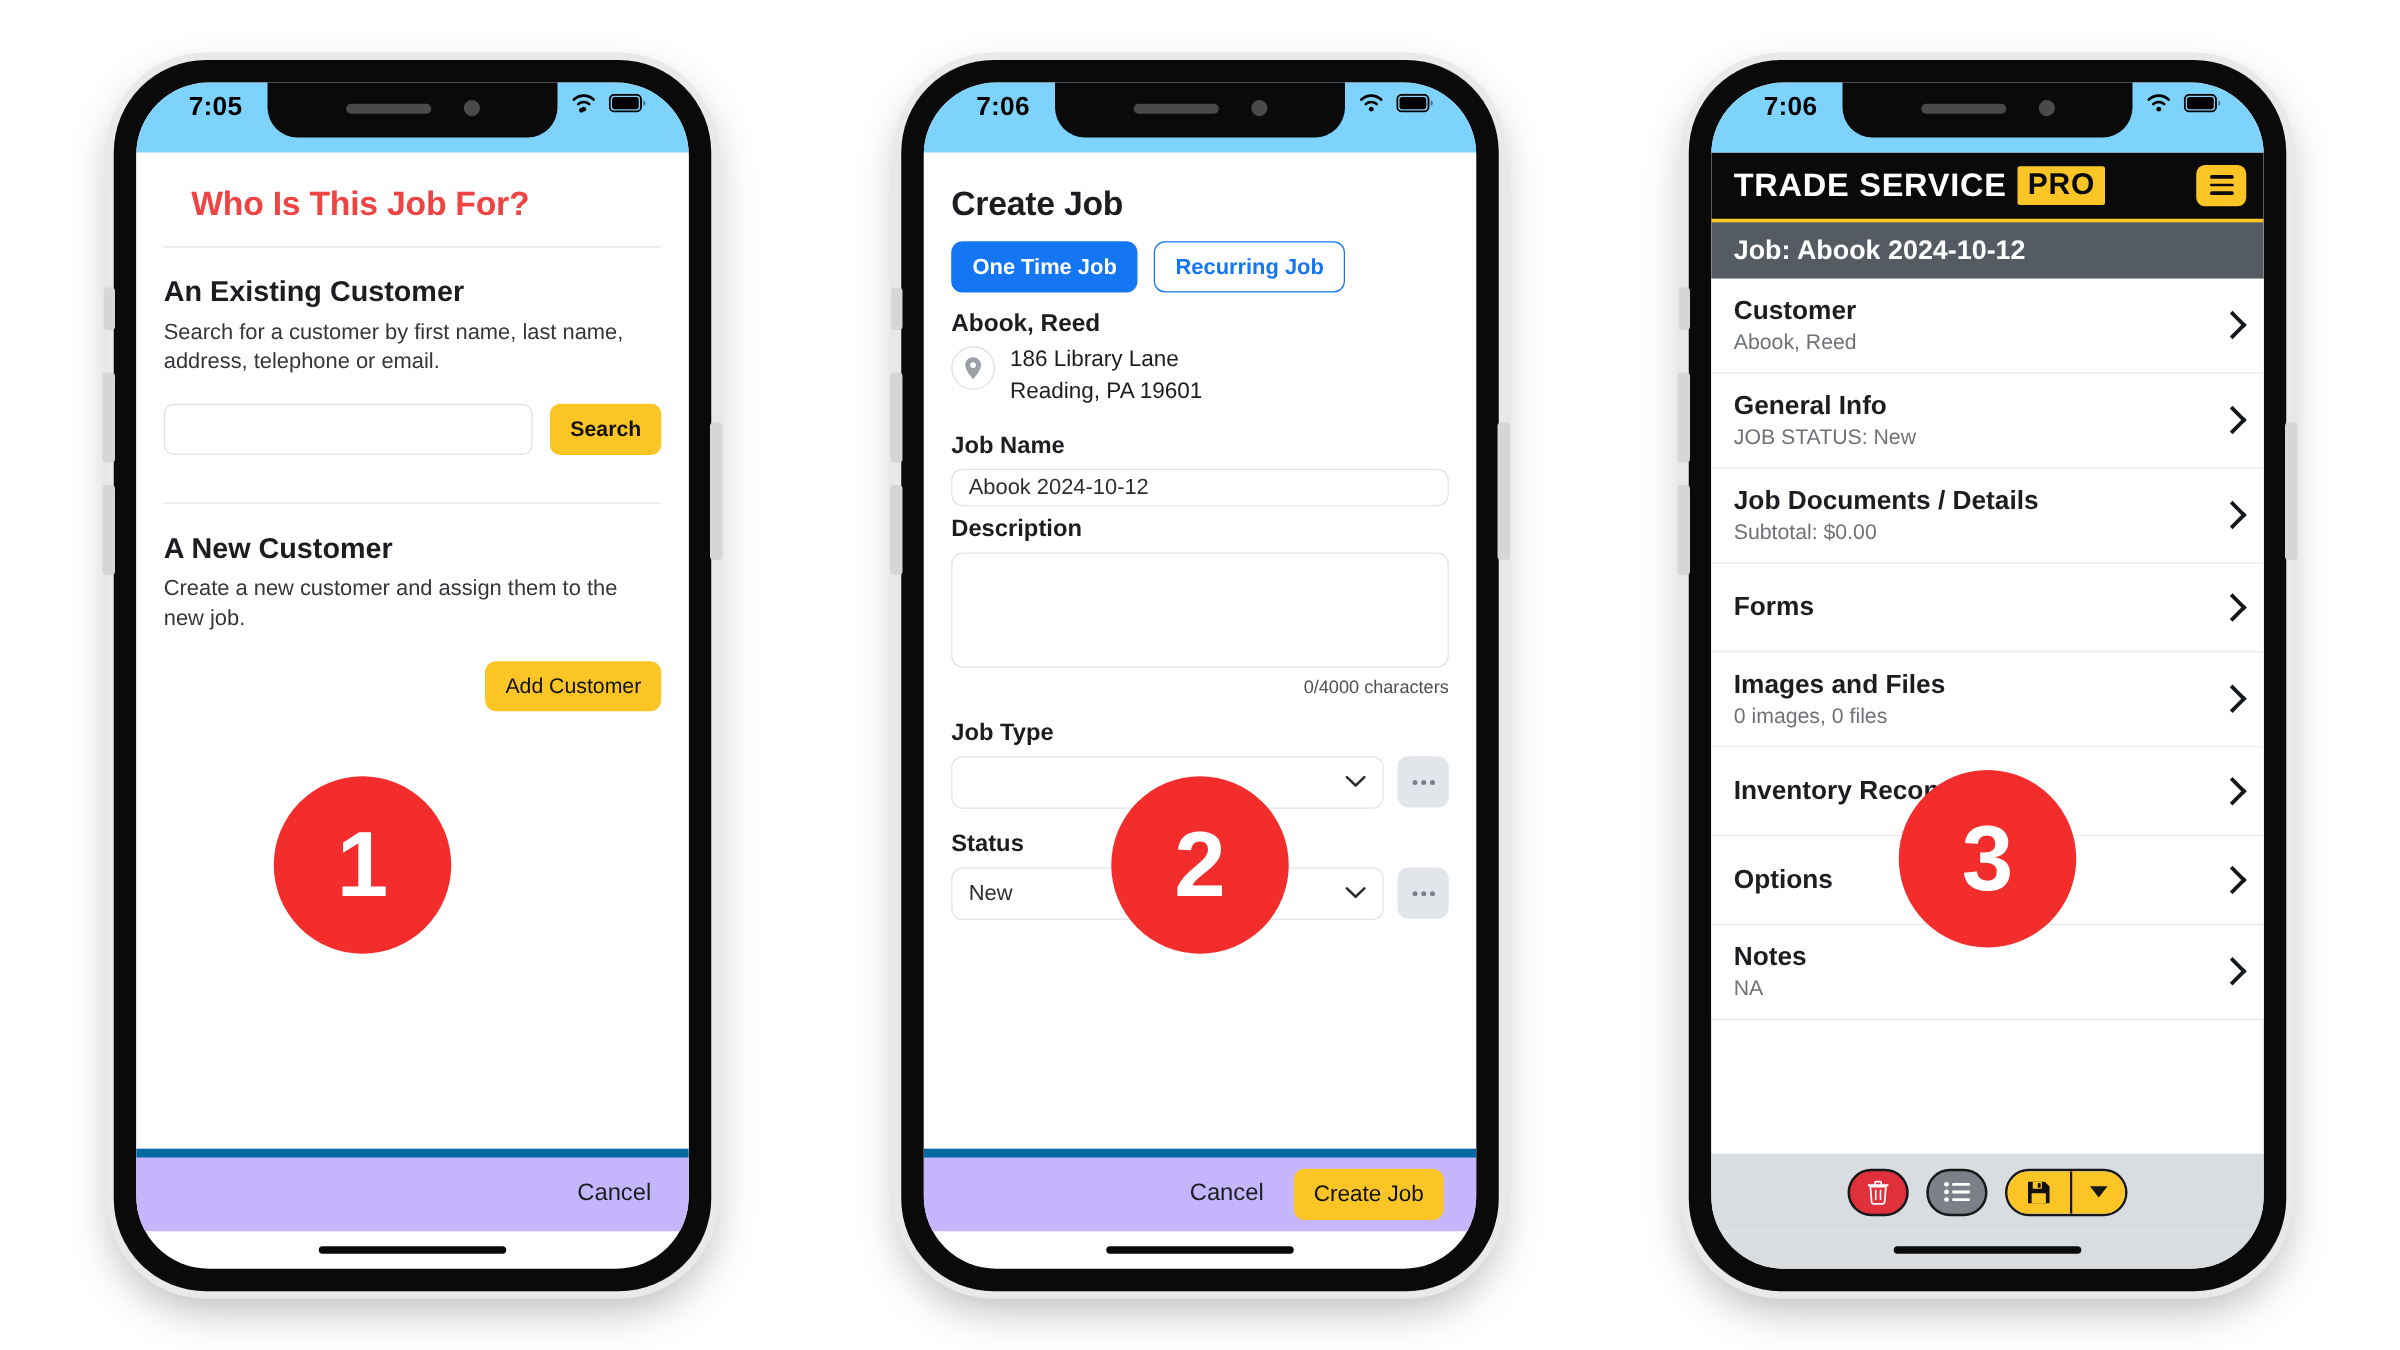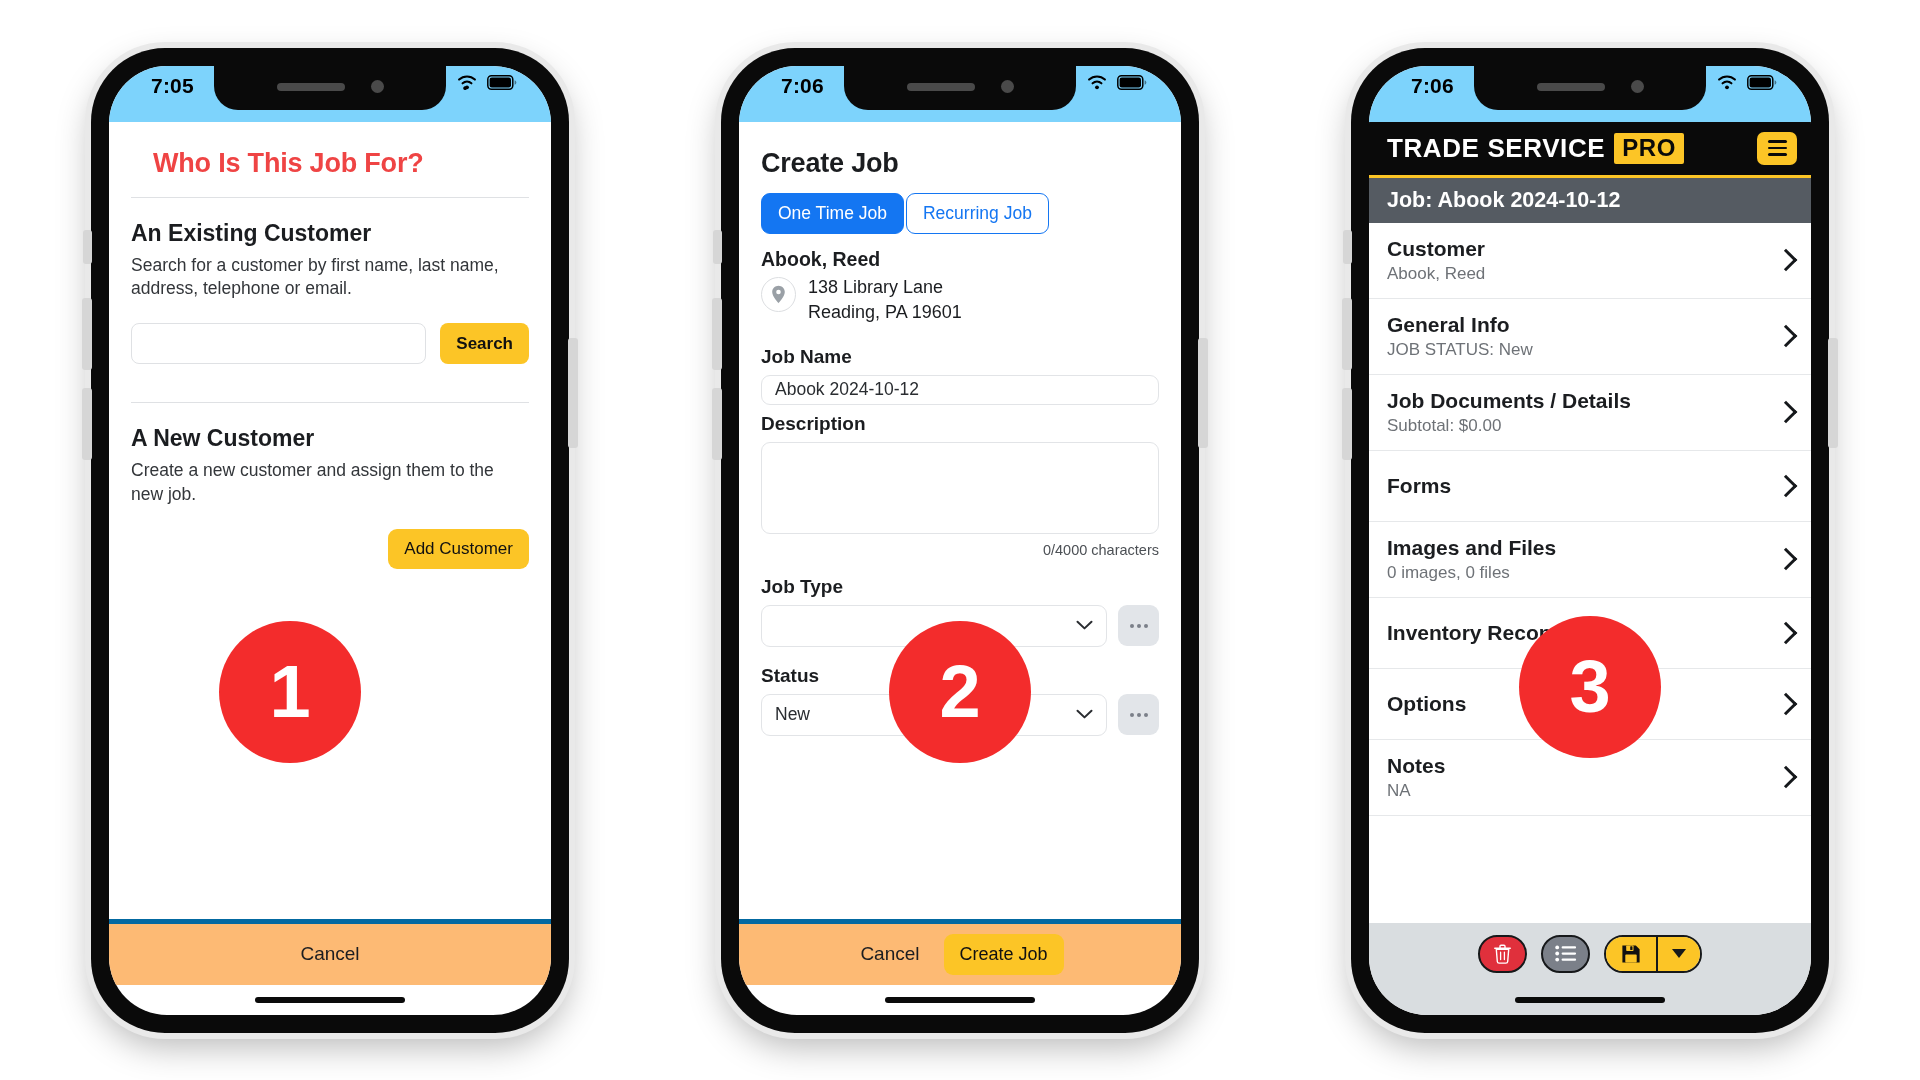--- a/index.html
+++ b/index.html
@@ -212,26 +212,26 @@
     border-radius: 9px;
     color: #111;
     font-size: 17px;
     font-weight: 400;
     font-family: "Liberation Sans", sans-serif;
     cursor: pointer;
     padding: 10px 16px;
   }
   .footer-bar {
     flex: 0 0 auto;
-    background: #fdba74;
-    border-top: 5px solid #0369a1;
+    background: #c4b5fd;
+    border-top: 7px solid #0369a1;
     height: 66px;
     display: flex;
     align-items: center;
-    justify-content: center;
+    justify-content: flex-end;
     gap: 20px;
     padding: 0 26px;
   }
   .btn-cancel {
     background: transparent;
     border: none;
     font-size: 19px;
     color: #1b1d20;
     font-family: "Liberation Sans", sans-serif;
     cursor: pointer;
@@ -260,22 +260,23 @@
   }
   .p2-title {
     font-size: 27px;
     font-weight: 700;
     color: #1b1d20;
     padding: 6px 0 14px 0;
     letter-spacing: -.2px;
   }
   .segmented {
     display: flex;
-    gap: 2px;
+    gap: 13px;
     margin-bottom: 14px;
+    font-weight: bold;
   }
   .seg {
     border-radius: 9px;
     font-size: 17.5px;
     font-family: "Liberation Sans", sans-serif;
     padding: 9px 16px;
     cursor: pointer;
     border: 1px solid #1476f2;
   }
   .seg.active { background: #1476f2; color: #fff; border-color: #1476f2; }
@@ -645,21 +646,21 @@
 
         <div class="cust-name">Abook, Reed</div>
         <div class="addr-row">
           <div class="pin-circle">
             <svg width="15" height="19" viewBox="0 0 15 19">
               <path d="M7.5 0.8C4 0.8 1.2 3.6 1.2 7.1c0 4.6 6.3 11.1 6.3 11.1s6.3-6.5 6.3-11.1c0-3.5-2.8-6.3-6.3-6.3z" fill="#9aa0a6"></path>
               <circle cx="7.5" cy="7" r="2.3" fill="#ffffff"></circle>
             </svg>
           </div>
           <div class="addr-lines">
-            <div>138 Library Lane</div>
+            <div>186 Library Lane</div>
             <div>Reading, PA 19601</div>
           </div>
         </div>
 
         <div class="fld-label">Job Name</div>
         <input class="txt-input" type="text" value="Abook 2024-10-12" style="">
 
         <div class="fld-label">Description</div>
         <textarea class="txt-area" style=""></textarea>
         <div class="charcount">0/4000 characters</div>

